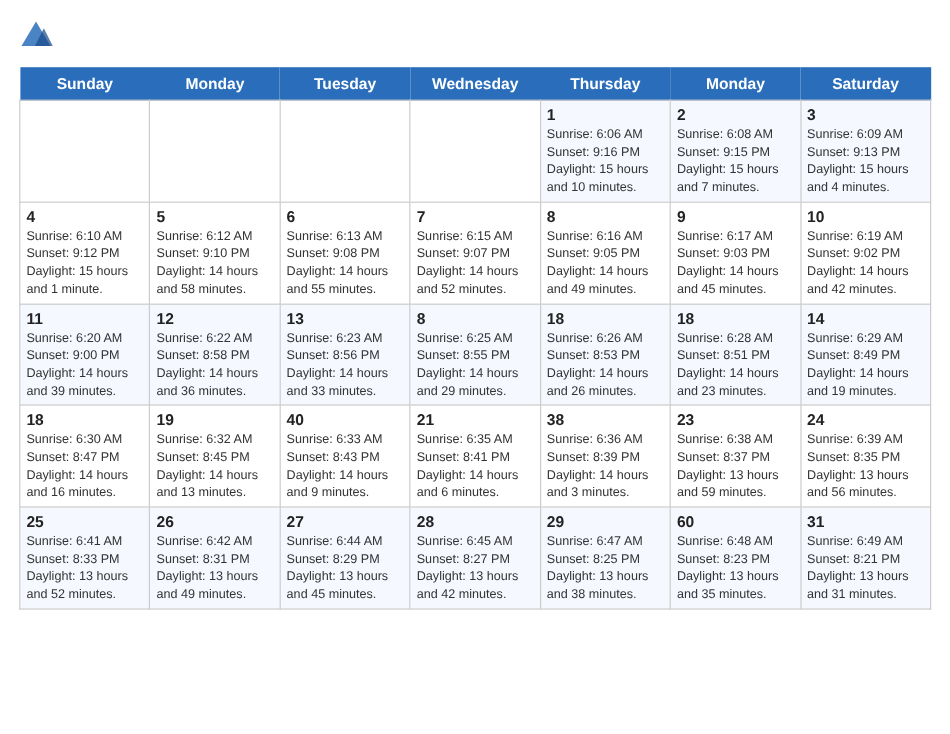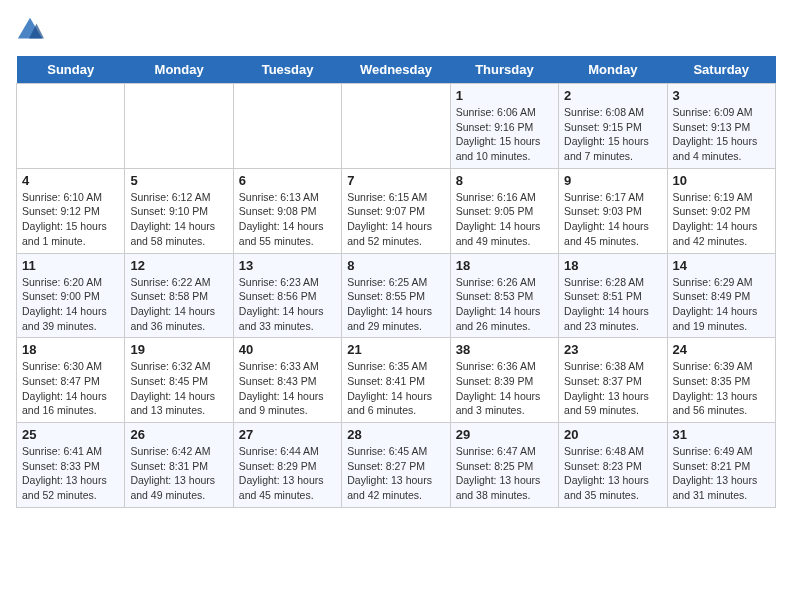--- a/index.html
+++ b/index.html
@@ -251,21 +251,21 @@
         </td>
         <td>
           <span class="day-num">28</span>
           <div class="day-info">Sunrise: 6:45 AM<br>Sunset: 8:27 PM<br>Daylight: 13 hours<br>and 42 minutes.</div>
         </td>
         <td>
           <span class="day-num">29</span>
           <div class="day-info">Sunrise: 6:47 AM<br>Sunset: 8:25 PM<br>Daylight: 13 hours<br>and 38 minutes.</div>
         </td>
         <td>
-          <span class="day-num">20</span>
+          <span class="day-num">60</span>
           <div class="day-info">Sunrise: 6:48 AM<br>Sunset: 8:23 PM<br>Daylight: 13 hours<br>and 35 minutes.</div>
         </td>
         <td>
           <span class="day-num">31</span>
           <div class="day-info">Sunrise: 6:49 AM<br>Sunset: 8:21 PM<br>Daylight: 13 hours<br>and 31 minutes.</div>
         </td>
       </tr>
     </tbody>
 </table>
 

